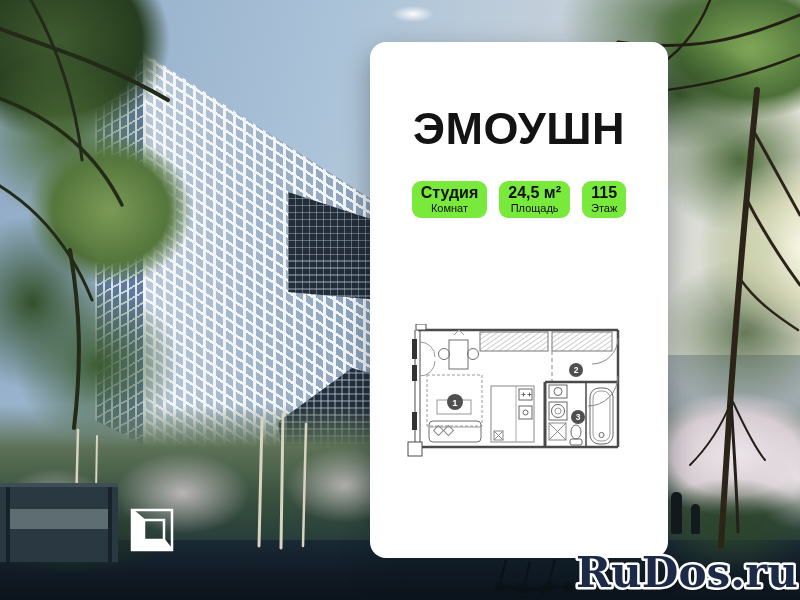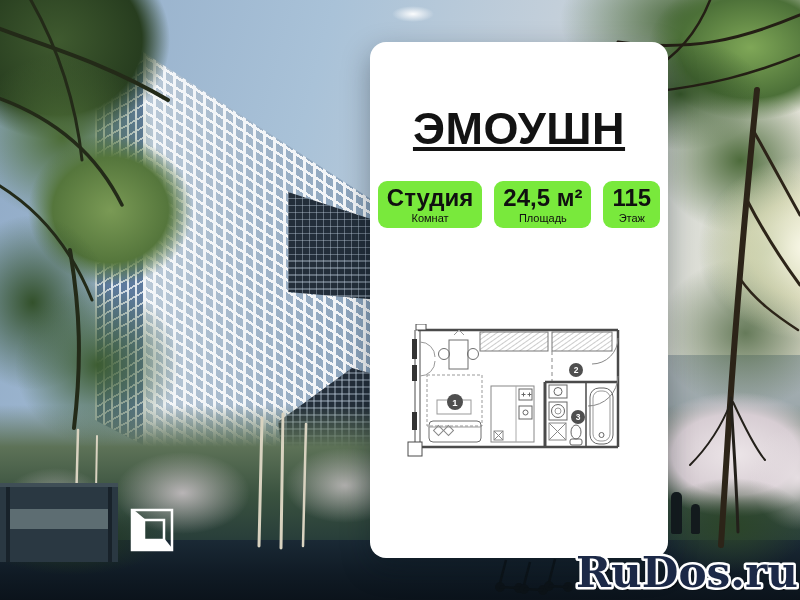--- a/index.html
+++ b/index.html
@@ -49,24 +49,24 @@
   .blob{border-radius:50%;}
   .kiosk{left:0;top:483px;width:118px;height:75px;background:#2a3842;border-top:4px solid #3f4e56;}
   .kiosk .band{position:absolute;left:8px;top:22px;width:100px;height:20px;background:#5d6d72;}
   .kiosk .post{position:absolute;top:0;width:4px;height:75px;background:#18222a;}
   .person{background:#141b1e;border-radius:5px 5px 2px 2px;}
 
   
   .card{left:370px;top:42px;width:298px;height:516px;background:var(--card-background,#fff);
         border-radius:16px;box-shadow:0 10px 28px rgba(10,20,30,.35);}
   .card-title{position:absolute;left:0;top:61px;width:100%;text-align:center;
-        font-size:45px;font-weight:800;letter-spacing:.5px;color:#131313;text-decoration:underline;}
+        font-size:45px;font-weight:800;letter-spacing:.5px;color:#131313;}
   .badges{position:absolute;left:0;top:139px;width:100%;display:flex;justify-content:center;gap:12px;}
   .badge{background:var(--badge-green,#79e93c);border-radius:9px;padding:3px 9px 4px;text-align:center;}
-  .badge .val{font-size:24px;font-weight:700;color:#101010;line-height:1.15;white-space:nowrap;}
+  .badge .val{font-size:16px;font-weight:700;color:#101010;line-height:1.15;white-space:nowrap;}
   .badge .lab{font-size:11px;font-weight:400;color:#101010;line-height:1.1;}
   .floorplan{position:absolute;left:34px;top:282px;width:224px;height:140px;}
 
   
   .osnova{left:128px;top:506px;display:flex;align-items:center;gap:10px;}
   .osnova-text{color:#fff;font-size:26px;font-weight:700;letter-spacing:1px;}
   .rudos{left:570px;top:540px;}
 </style>
 </head>
 <body>

